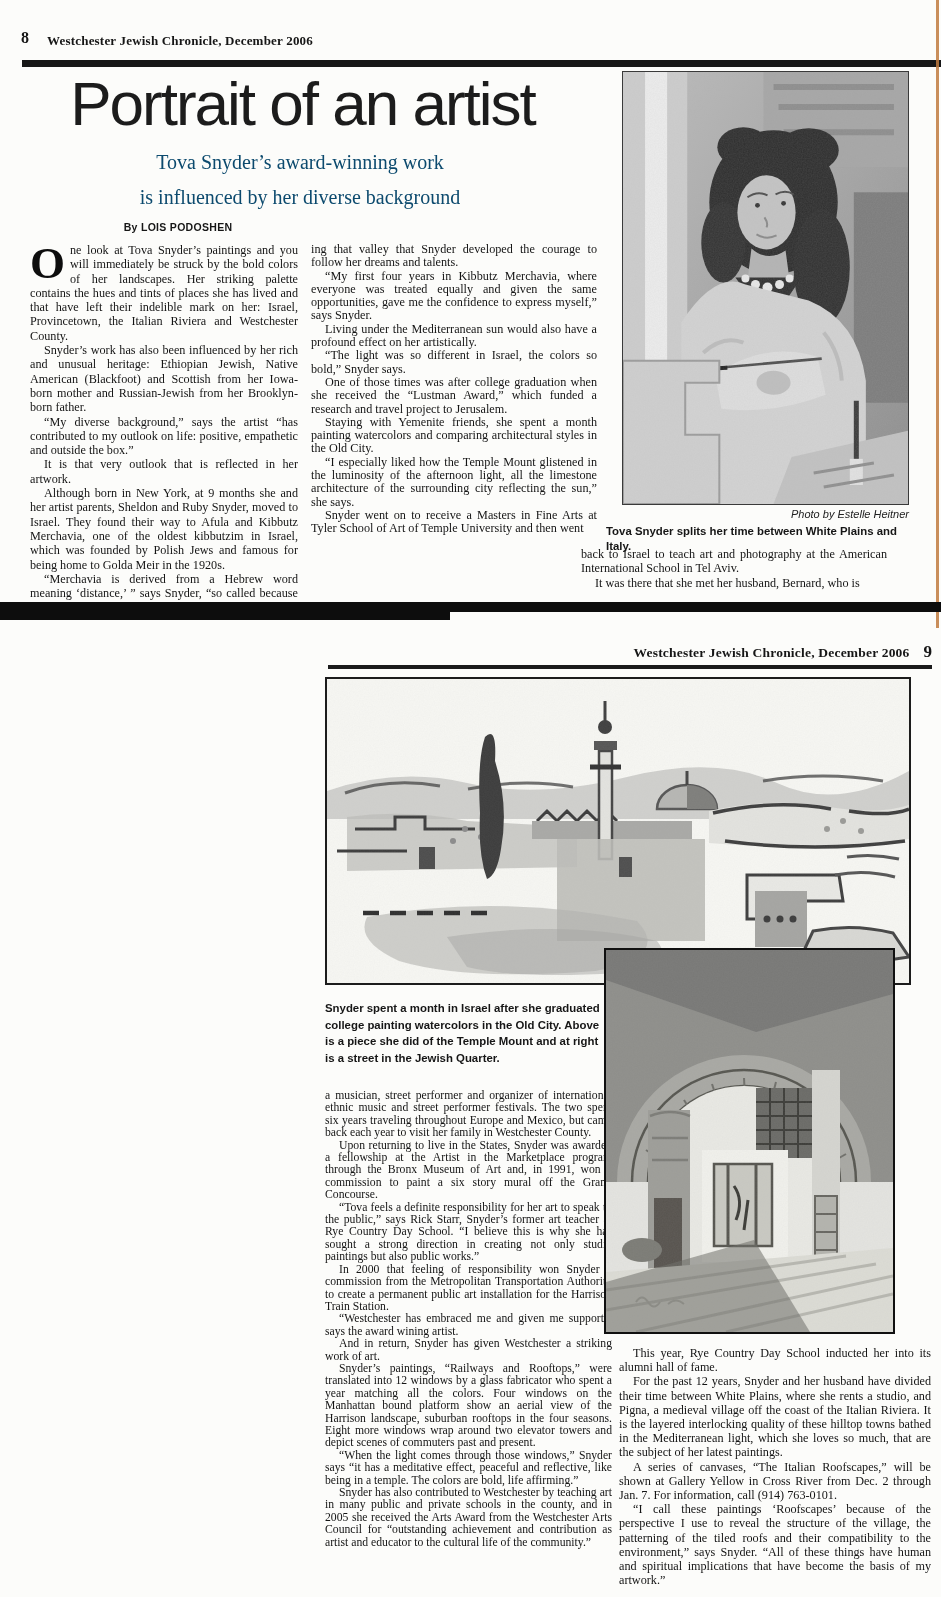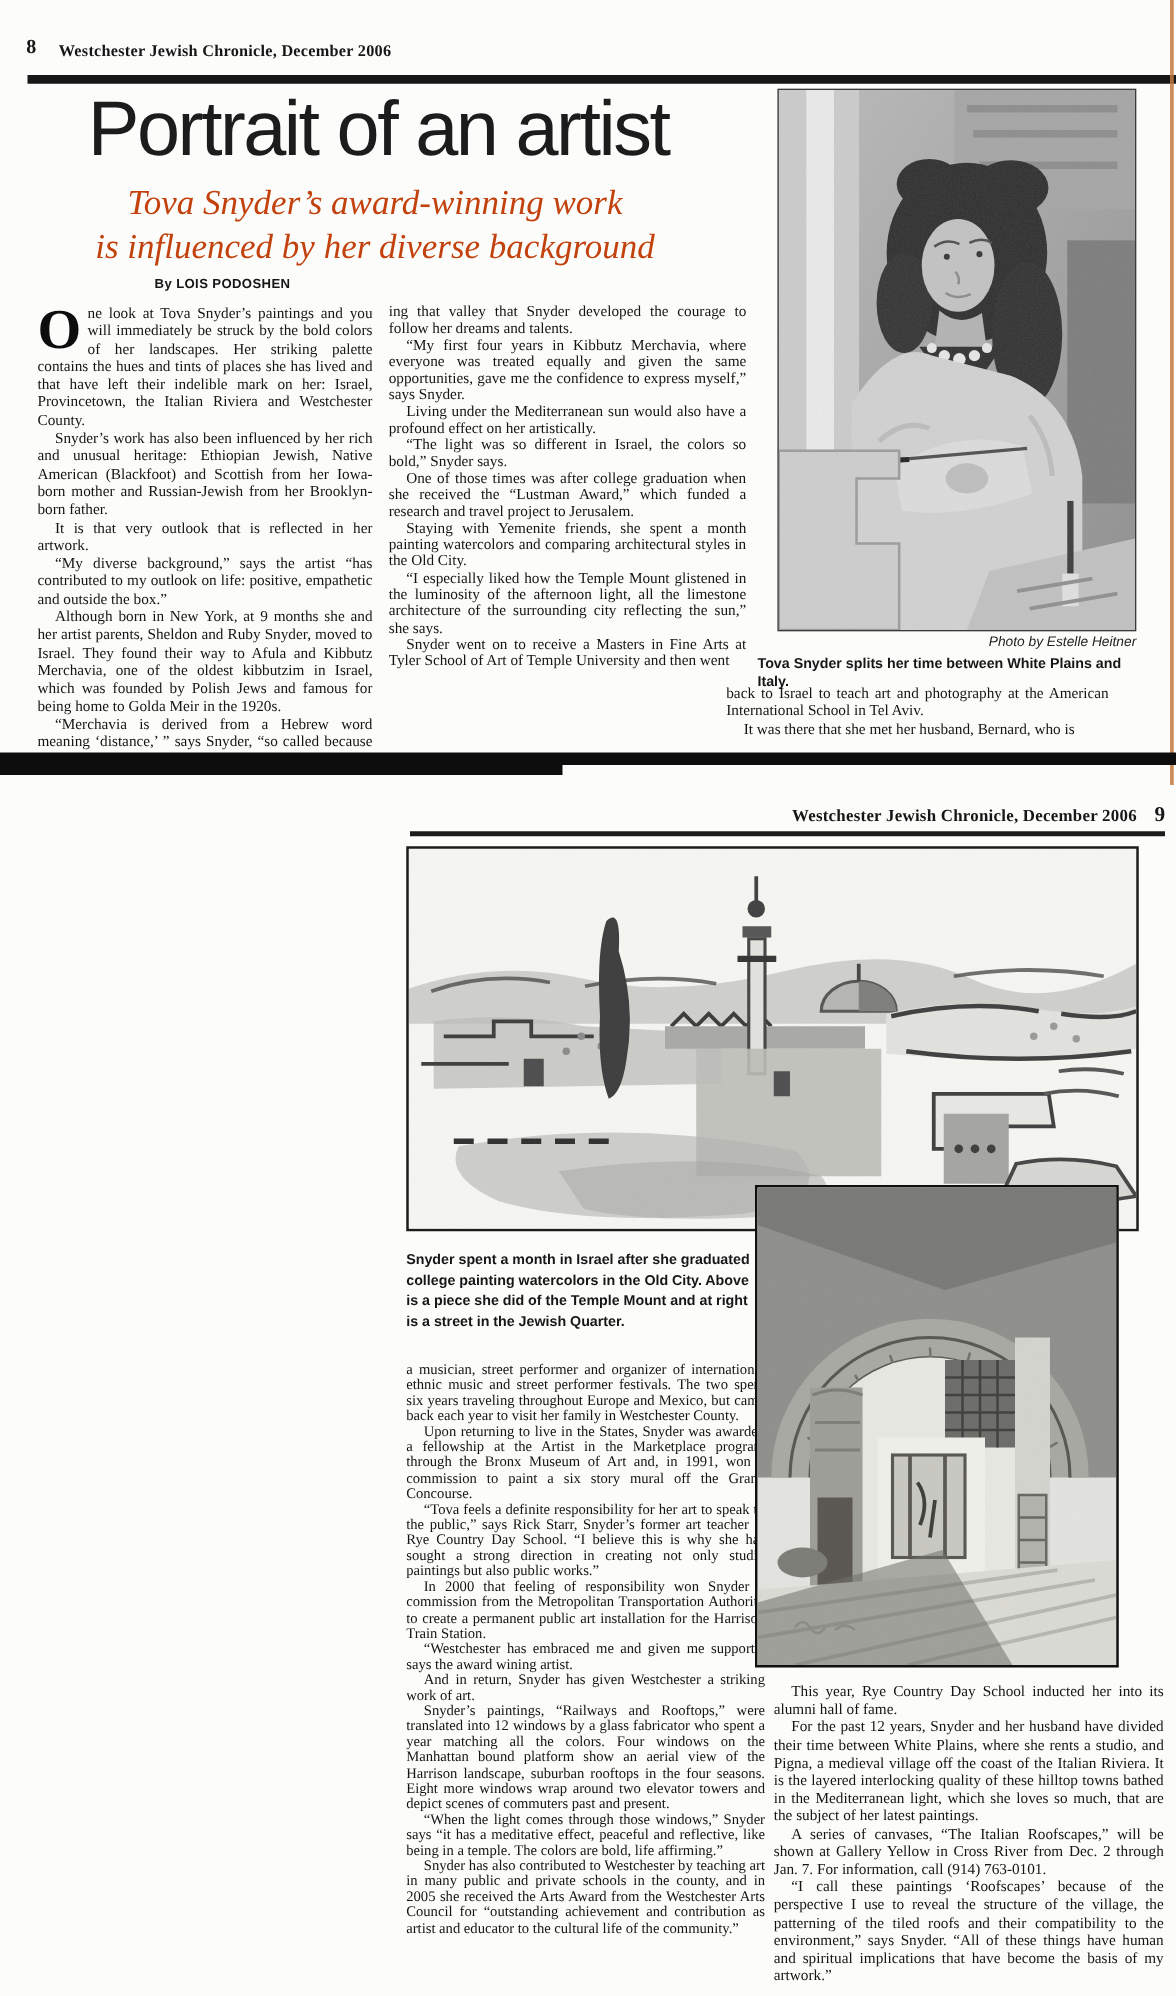--- a/index.html
+++ b/index.html
@@ -13,21 +13,21 @@
   
   .p8-pagenum{left:21px;top:29px;font:700 16px "Liberation Serif",serif;}
   .p8-masthead{left:47px;top:33px;font:700 13px "Liberation Serif",serif;letter-spacing:.2px;}
   .rule8{left:22px;top:60px;width:919px;height:7px;background:#171717;}
   .tan-edge{left:936px;top:0;width:3px;height:628px;background:#c07a3e;opacity:.85;}
   
   .headline{left:25px;top:68px;width:555px;text-align:center;
     font-family:"Liberation Sans",sans-serif;font-size:62px;font-weight:400;
     letter-spacing:-2px;color:#1c1c1c;}
   .subtitle{left:10px;top:145px;width:580px;text-align:center;
-    font-family:"Liberation Serif",serif;font-style:italic;font-size:28px;line-height:35px;color:#c2410c;}
+    font-family:"Liberation Serif",serif;font-size:20px;line-height:35px;color:#0c4a6e;}
   .byline{left:44px;top:221px;width:268px;text-align:center;
     font-family:"Liberation Sans",sans-serif;font-weight:700;font-size:10.5px;letter-spacing:.3px;}
   
   .col{position:absolute;text-align:justify;color:#141414;overflow:hidden;}
   .col p{margin:0;text-indent:14px;}
   .col p.flush{text-indent:0;}
   .c8{font-size:12.2px;line-height:14.3px;}
   .c8b{font-size:12.2px;line-height:13.3px;}
   .col1{left:30px;top:243px;width:268px;height:363px;}
   .col2{left:311px;top:243px;width:286px;height:363px;}
@@ -71,22 +71,22 @@
 <div class="abs headline">Portrait of an artist</div>
 <div class="abs subtitle">
   <div>Tova Snyder’s award-winning work</div>
   <div>is influenced by her diverse background</div>
 </div>
 <div class="abs byline">By LOIS PODOSHEN</div>
 
 <div class="abs col col1 c8">
   <p class="flush"><span class="dropcap">O</span><span>ne look at Tova Snyder’s paintings and you will immediately be struck by the bold colors of her landscapes. Her striking palette contains the hues and tints of places she has lived and that have left their indelible mark on her: Israel, Provincetown, the Italian Riviera and Westchester County.</span></p>
   <p>Snyder’s work has also been influenced by her rich and unusual heritage: Ethiopian Jewish, Native American (Blackfoot) and Scottish from her Iowa-born mother and Russian-Jewish from her Brooklyn-born father.</p>
+  <p>“My diverse background,” says the artist “has contributed to my outlook on life: positive, empathetic and outside the box.”</p>
   <p>It is that very outlook that is reflected in her artwork.</p>
-  <p>“My diverse background,” says the artist “has contributed to my outlook on life: positive, empathetic and outside the box.”</p>
   <p>Although born in New York, at 9 months she and her artist parents, Sheldon and Ruby Snyder, moved to Israel. They found their way to Afula and Kibbutz Merchavia, one of the oldest kibbutzim in Israel, which was founded by Polish Jews and famous for being home to Golda Meir in the 1920s.</p>
   <p>“Merchavia is derived from a Hebrew word meaning ‘distance,’ ” says Snyder, “so called because of its position overlooking the valley of Jizrael, with Mount Gilboa in view.”</p>
 
 </div>
 
 <div class="abs col col2 c8b">
   <p class="flush">ing that valley that Snyder developed the courage to follow her dreams and talents.</p>
   <p>“My first four years in Kibbutz Merchavia, where everyone was treated equally and given the same opportunities, gave me the confidence to express myself,” says Snyder.</p>
   <p>Living under the Mediterranean sun would also have a profound effect on her artistically.</p>
   <p>“The light was so different in Israel, the colors so bold,” Snyder says.</p>

